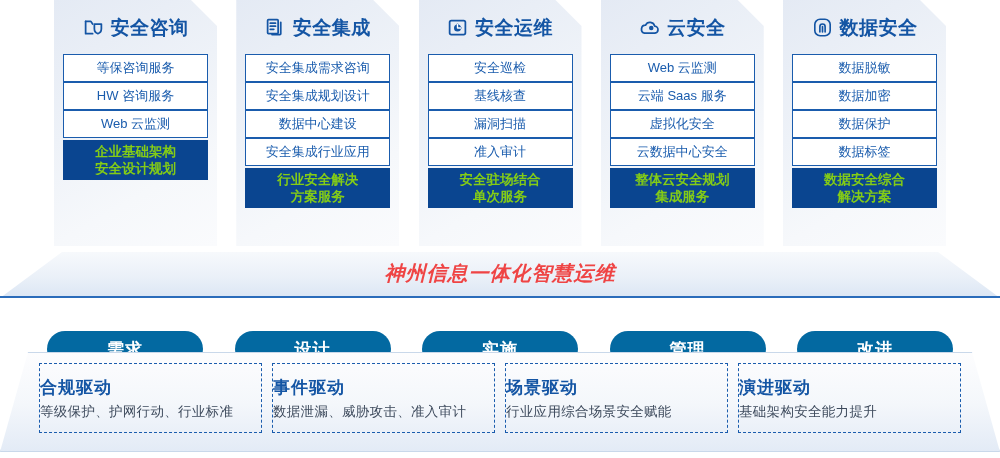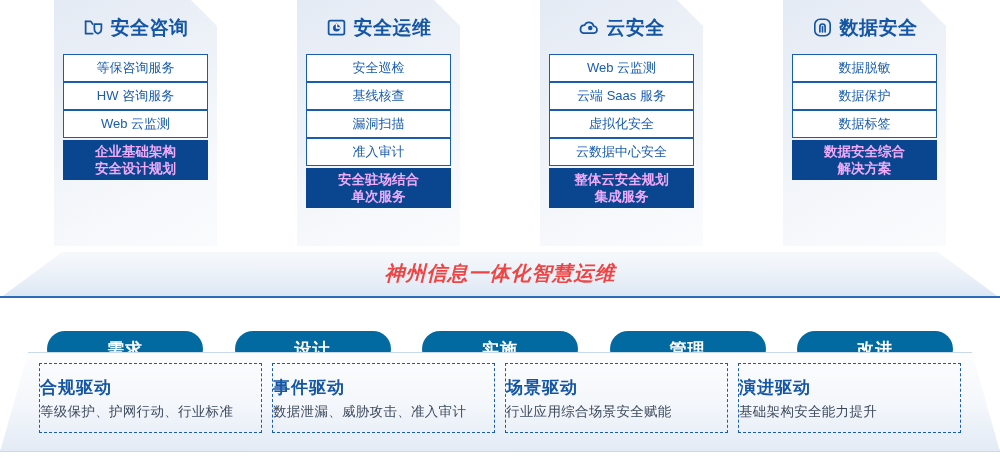--- a/index.html
+++ b/index.html
@@ -72,21 +72,21 @@
     color: #1a5cad;
     white-space: nowrap;
     box-sizing: border-box;
   }
   .item-highlight {
     margin-top: 2px;
     margin-bottom: 0;
     height: 40px;
     background: #0a4590;
     border: 1.4px solid #0a4590;
-    color: #f0abfc;
+    color: #84cc16;
     font-weight: bold;
     font-size: 13.5px;
     line-height: 17px;
     text-align: center;
     flex-direction: column;
     justify-content: center;
   }
   .item-highlight span { display: block; }
 
   
@@ -221,20 +221,40 @@
     </div>
     <div class="item">等保咨询服务</div>
     <div class="item">HW 咨询服务</div>
     <div class="item">Web 云监测</div>
     <div class="item item-highlight">
       <span>企业基础架构</span>
       <span>安全设计规划</span>
     </div>
   </div>
 
+  <div class="pillar">
+    <div class="pillar-head">
+      <span class="pillar-icon">
+        <svg viewBox="0 0 24 24" width="21" height="21" fill="none" stroke="#1455a4" stroke-width="2" stroke-linejoin="round" stroke-linecap="round">
+          <rect x="3" y="3" width="12" height="16" rx="1"></rect>
+          <path d="M18 6v13a1 1 0 0 1-1 1H8"></path>
+          <path d="M6 7h6M6 10.5h6M6 14h4"></path>
+        </svg>
+      </span>
+      <span class="pillar-title">安全集成</span>
+    </div>
+    <div class="item">安全集成需求咨询</div>
+    <div class="item">安全集成规划设计</div>
+    <div class="item">数据中心建设</div>
+    <div class="item">安全集成行业应用</div>
+    <div class="item item-highlight">
+      <span>行业安全解决</span>
+      <span>方案服务</span>
+    </div>
+  </div>
 
   <div class="pillar">
     <div class="pillar-head">
       <span class="pillar-icon">
         <svg viewBox="0 0 24 24" width="21" height="21" fill="none" stroke="#1455a4" stroke-width="2" stroke-linejoin="round" stroke-linecap="round">
           <rect x="3" y="4" width="18" height="16" rx="2"></rect>
           <path d="M12 8.5v4h4" fill="none"></path>
           <circle cx="12" cy="12.5" r="4" fill="#1455a4" stroke="none"></circle>
           <path d="M12 8.5v4h4" stroke="#ffffff" stroke-width="1.6"></path>
         </svg>
@@ -276,20 +296,21 @@
       <span class="pillar-icon">
         <svg viewBox="0 0 24 24" width="21" height="21" fill="none" stroke="#1455a4" stroke-width="1.9" stroke-linejoin="round" stroke-linecap="round">
           <rect x="3.2" y="2.6" width="17.6" height="18.8" rx="6"></rect>
           <path d="M9 17V11a3 3 0 0 1 6 0v6"></path>
           <path d="M12 17v-6"></path>
         </svg>
       </span>
       <span class="pillar-title">数据安全</span>
     </div>
     <div class="item">数据脱敏</div>
+    <div class="item">数据加密</div>
     <div class="item">数据保护</div>
     <div class="item">数据标签</div>
     <div class="item item-highlight">
       <span>数据安全综合</span>
       <span>解决方案</span>
     </div>
   </div>
 
 </div>
 

